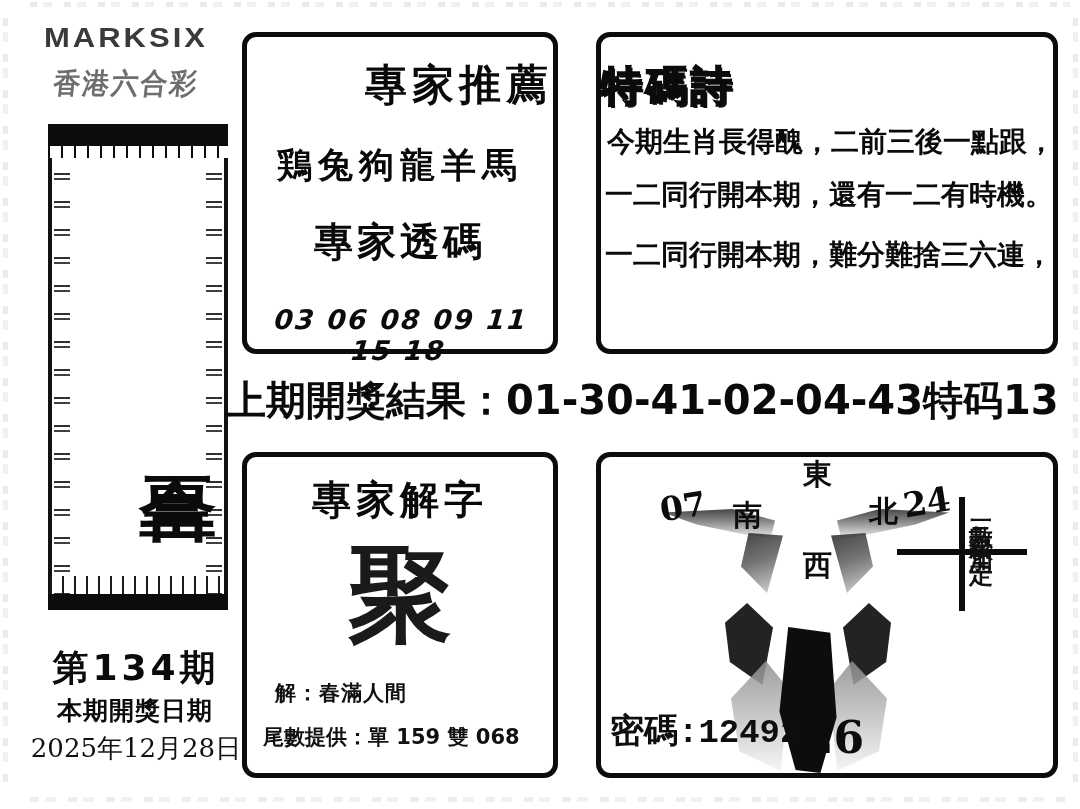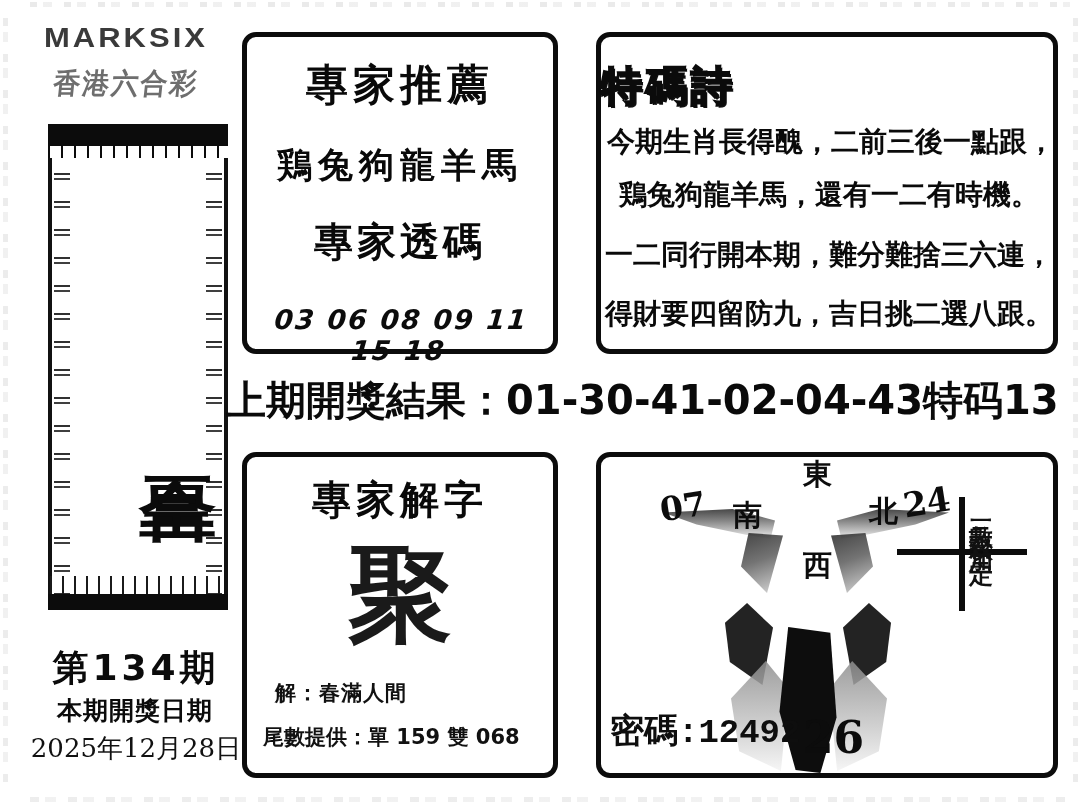--- a/index.html
+++ b/index.html
@@ -188,21 +188,21 @@
     left: 242px; top: 32px; width: 316px; height: 322px;
   }
   .ttl-heavy {
     font-family: "DejaVu Sans", sans-serif;
     font-weight: bold;
     color: #090909;
     text-align: center;
   }
   #expert-title {
     position: absolute; left: 0; top: 20px; width: 100%;
-    font-size: 42px; letter-spacing: 5px;
+    font-size: 42px; letter-spacing: 5px; text-align: right;
   }
   #expert-zodiacs {
     position: absolute; left: 0; top: 105px; width: 100%;
     font-family: "DejaVu Sans", sans-serif;
     font-size: 35px; font-weight: bold; color: #090909;
     text-align: center; letter-spacing: 6px;
   }
   #expert-code-title {
     position: absolute; left: 0; top: 178px; width: 100%;
     font-size: 39px; letter-spacing: 4px;
@@ -436,23 +436,22 @@
   <div class="panel" id="panel-expert">
     <div class="ttl-heavy" id="expert-title">專家推薦</div>
     <div id="expert-zodiacs">鶏兔狗龍羊馬</div>
     <div class="ttl-heavy" id="expert-code-title">專家透碼</div>
     <div id="expert-numbers">03 06 08 09 11 15 18</div>
   </div>
 
   <div class="panel" id="panel-poem">
     <div id="poem-title">特碼詩</div>
     <div class="poem-line" id="poem-l1">今期生肖長得醜，二前三後一點跟，</div>
-    <div class="poem-line" id="poem-l2">鶏兔狗龍羊馬，還有一二有時機。</div>
+    <div class="poem-line" id="poem-l2">一二同行開本期，還有一二有時機。</div>
     <div class="poem-line" id="poem-l3">一二同行開本期，難分難捨三六連，</div>
-    <div class="poem-line" id="poem-l4">得財要四留防九，吉日挑二選八跟。</div>
   </div>
 
   <div id="last-result">上期開獎結果：01-30-41-02-04-43特码13</div>
 
   <div class="panel" id="panel-word">
     <div class="ttl-heavy" id="word-title">專家解字</div>
     <div id="word-big">聚</div>
     <div id="word-explain">解：春滿人間</div>
     <div id="word-tail">尾數提供：單 159 雙 068</div>
   </div>

